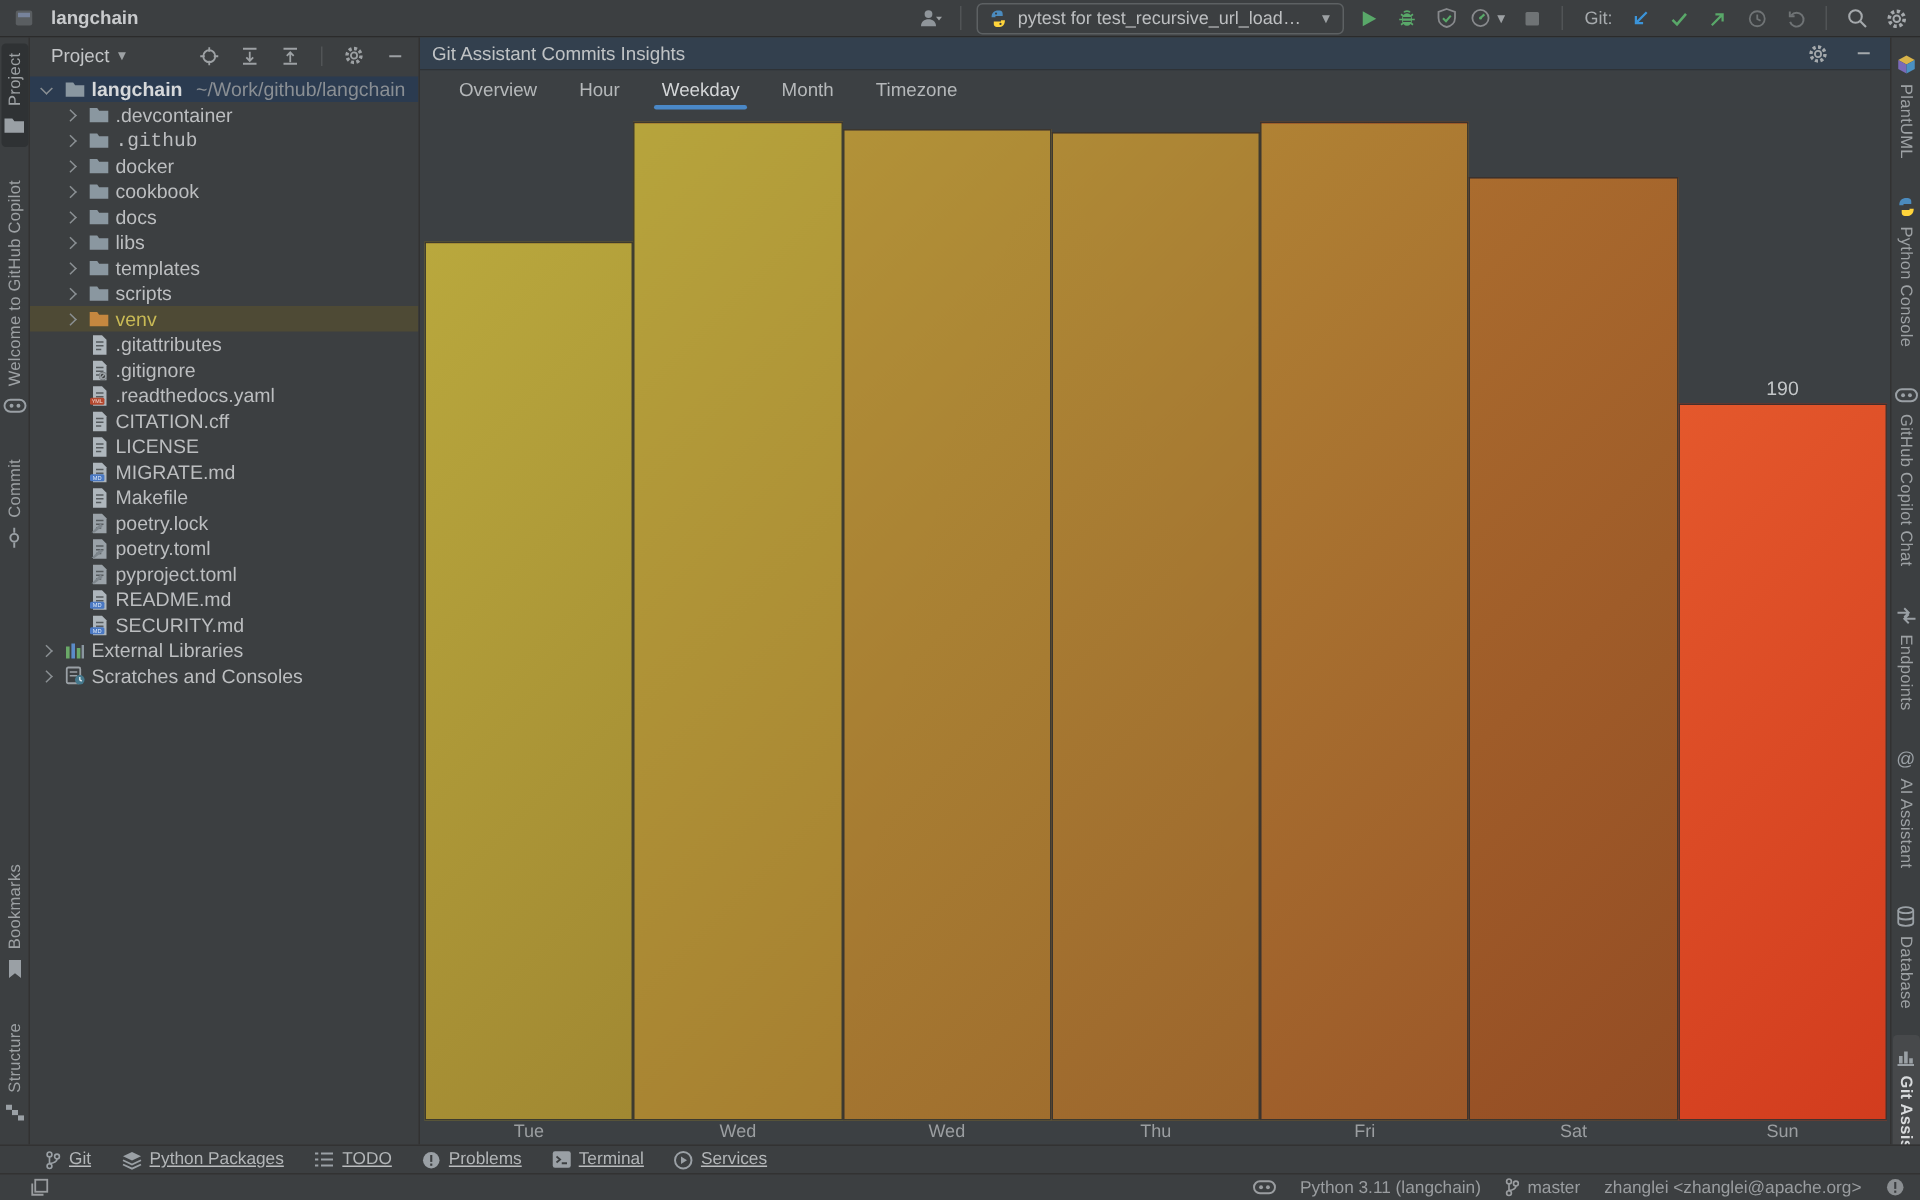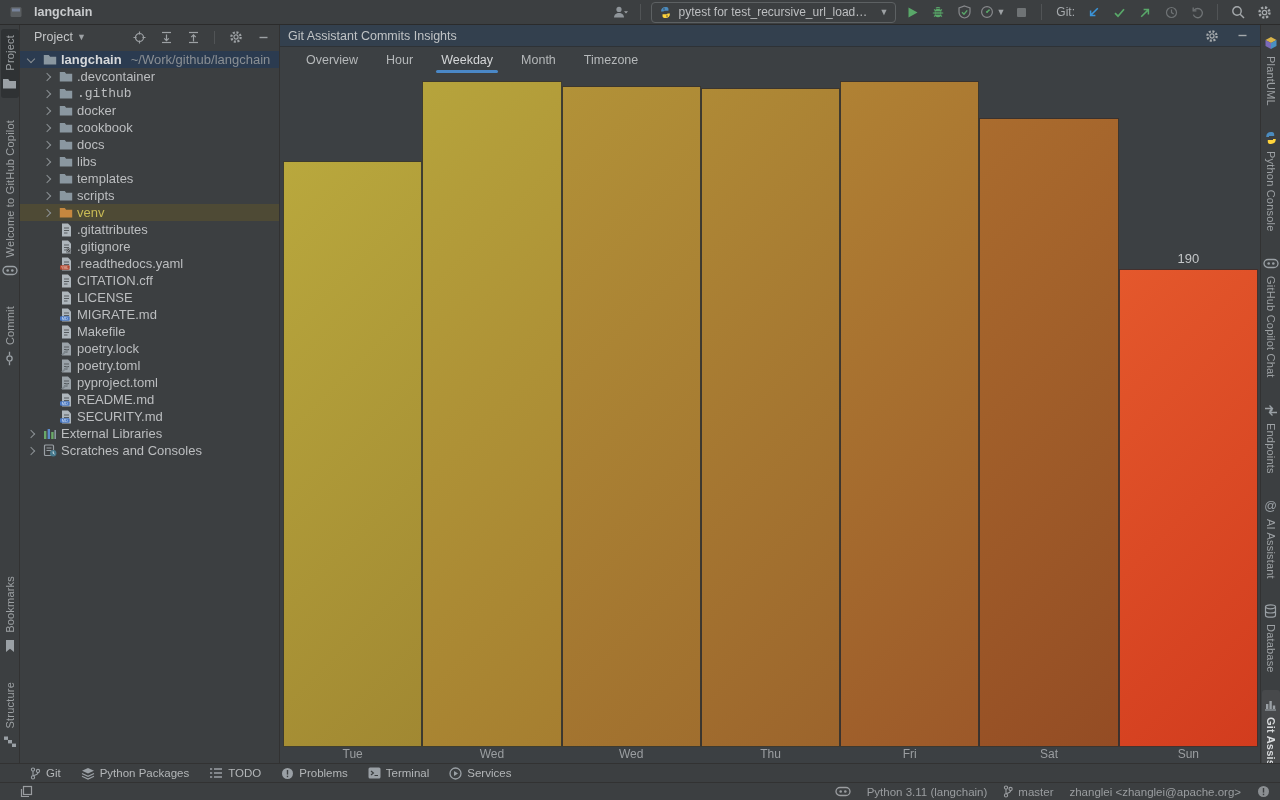--- a/index.html
+++ b/index.html
@@ -70,21 +70,21 @@
   .tab { position:relative; height:26px; display:flex; align-items:center; padding:0 12px; color:#b5b8ba; font-size:12.5px; cursor:default; }
   .tab.active { color:#d4d6d8; }
   .tab.active::after { content:""; position:absolute; left:7px; right:7px; bottom:0; height:3px; border-radius:2px; background:var(--accent,#4a88c7); }
   #plot-wrap { flex:1; position:relative; margin:0 2px 0 3px; min-height:0; }
   .bar { position:absolute; bottom:0; border:1px solid rgba(42,45,47,.85); cursor:default; }
   .bar-label { position:absolute; transform:translateX(-50%); color:#c4c7c9; font-size:13px; }
   #xlabels { flex:0 0 15px; display:flex; margin:0 2px 1px 3px; }
   .xlab { flex:1; text-align:center; color:#9b9ea1; font-size:12px; }
 
   
-  #bottombar { display:flex; align-items:center; gap:20px; background:#3c3f41; border-top:1px solid #323232; padding:0 10px 0 30px; }
+  #bottombar { display:flex; align-items:center; gap:20px; background:#3c3f41; border-top:1px solid #323232; padding:0 10px 0 30px;text-decoration:underline; }
   .bitem { display:flex; align-items:center; gap:5px; color:#b3b6b8; font-size:11.5px; cursor:default; }
   .bitem svg { display:block; }
   #statusbar { display:flex; align-items:center; gap:16px; background:#3c3f41; border-top:1px solid #323232; padding:0 10px 0 20px; color:#9a9da0; font-size:11.5px; }
   #statusbar .spacer { flex:1; }
   .sitem { display:flex; align-items:center; gap:5px; cursor:default; }
 </style>
 </head>
 <body>
 
 <div id="app">

